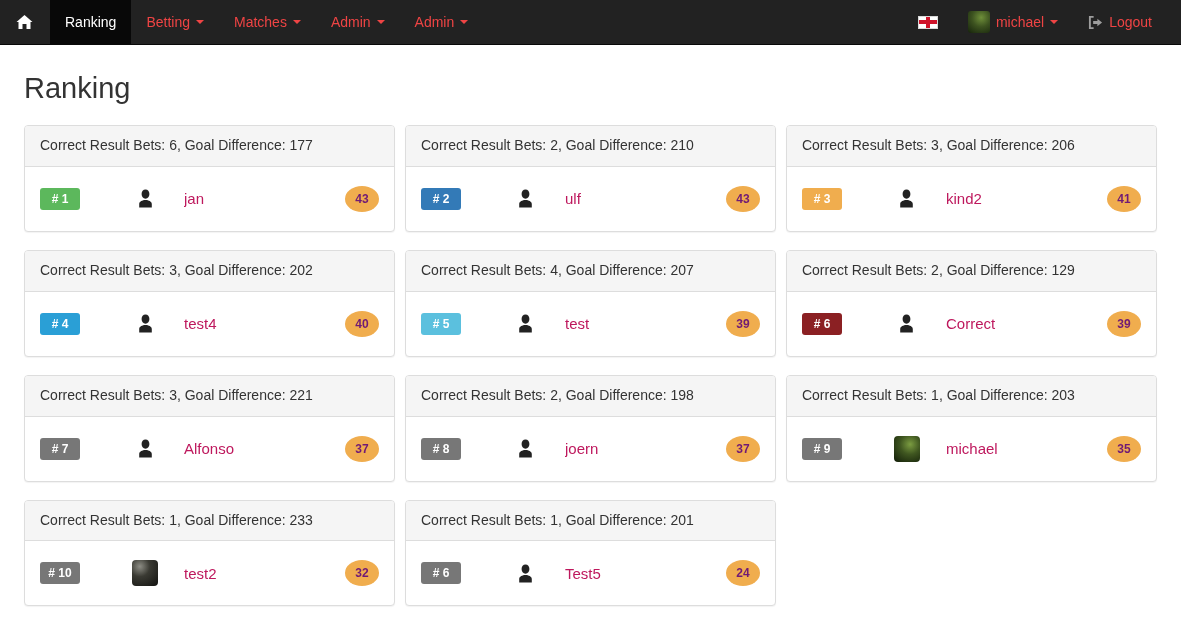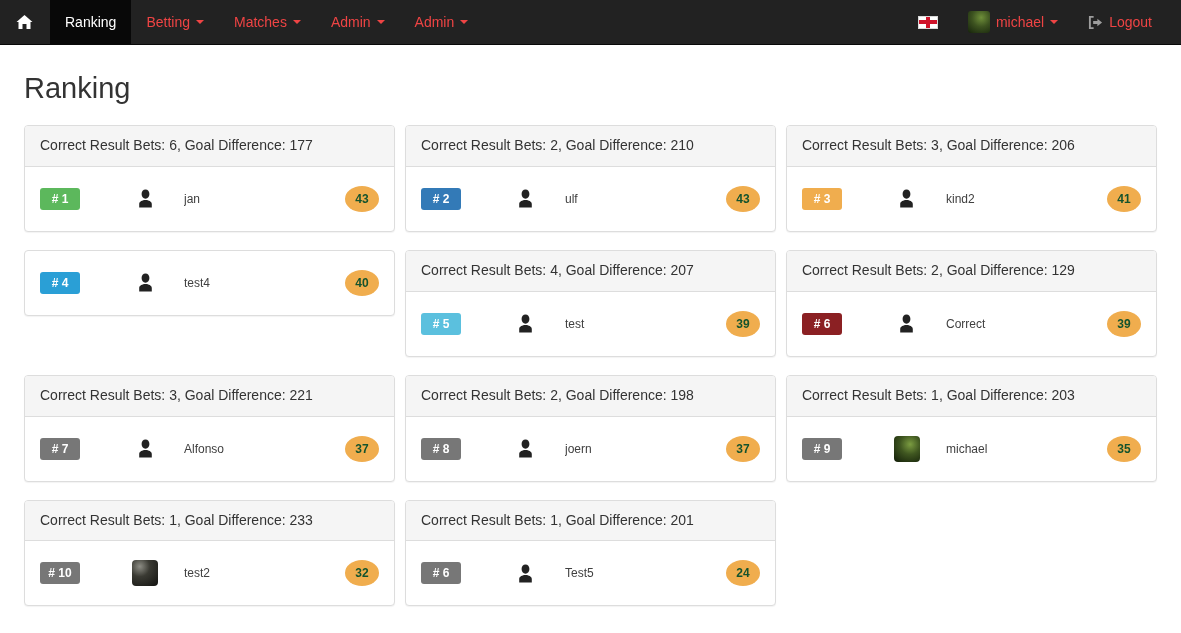--- a/index.html
+++ b/index.html
@@ -171,32 +171,32 @@
   }
   .avatar-dark {
     background:
       radial-gradient(circle at 30% 25%, #8d8d85 0%, #3a3a33 38%, #121210 100%),
       linear-gradient(135deg, #2b2b26 0%, #55554b 50%, #1a1a16 100%);
   }
 
   .user-name {
     flex: 1;
     margin-left: 24px;
-    font-size: 12px;
-    color: #404040;
+    font-size: 15px;
+    color: #be185d;
     white-space: nowrap;
     overflow: hidden;
   }
 
   .score-circle {
     flex: none;
     width: 34px; height: 26px;
     border-radius: 50%;
     background: #f0ad4e;
-    color: #14532d;
+    color: #701a75;
     font-size: 12px;
     font-weight: bold;
     display: flex;
     align-items: center;
     justify-content: center;
     line-height: 1;
   }
 
   .btn-toggle {
     display: inline-block;
@@ -315,20 +315,21 @@
                 </svg>
               </span>
             </span>
             <span class="user-name">kind2</span>
             <span class="score-circle">41</span>
           </div>
         </div>
       </div>
       <div class="col">
         <div class="panel">
+          <div class="panel-heading">Correct Result Bets: 3, Goal Difference: 202</div>
           <div class="panel-body">
             <span class="rank-badge" style="background:#2a9fd6"># 4</span>
             <span class="user-icon">
               <span>
                 <svg viewBox="0 0 16 16" width="19" height="19" aria-hidden="true">
                   <path d="M8 8.2c2 0 3.3-1.7 3.3-3.9S10 .5 8 .5 4.7 2.1 4.7 4.3 6 8.2 8 8.2zM8 9.3c-2.6 0-5.3 1.4-5.3 3.3v2.9h10.6v-2.9C13.3 10.7 10.6 9.3 8 9.3z"></path>
                 </svg>
               </span>
             </span>
             <span class="user-name">test4</span>

